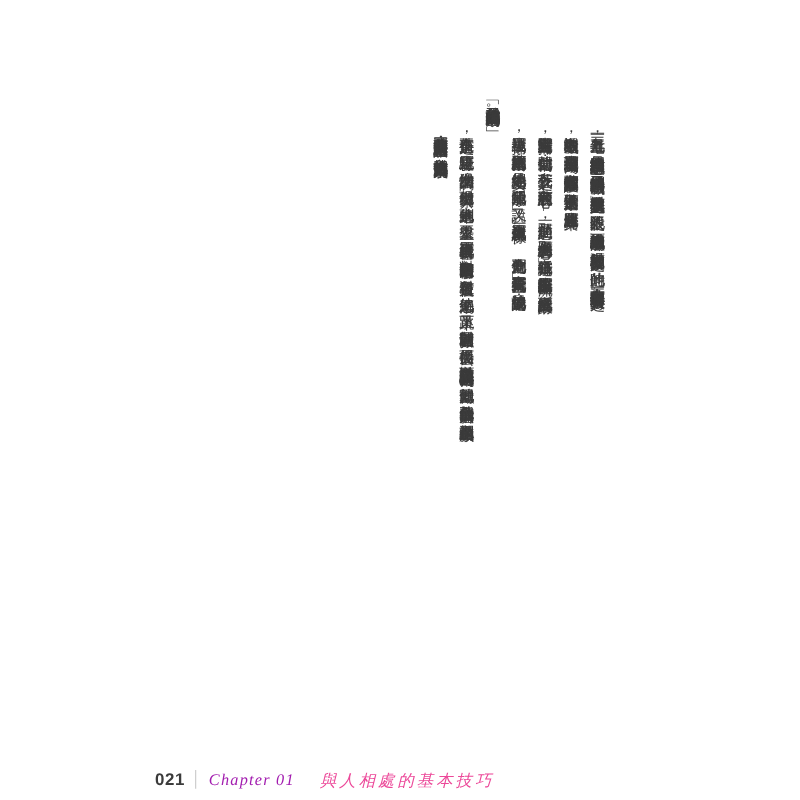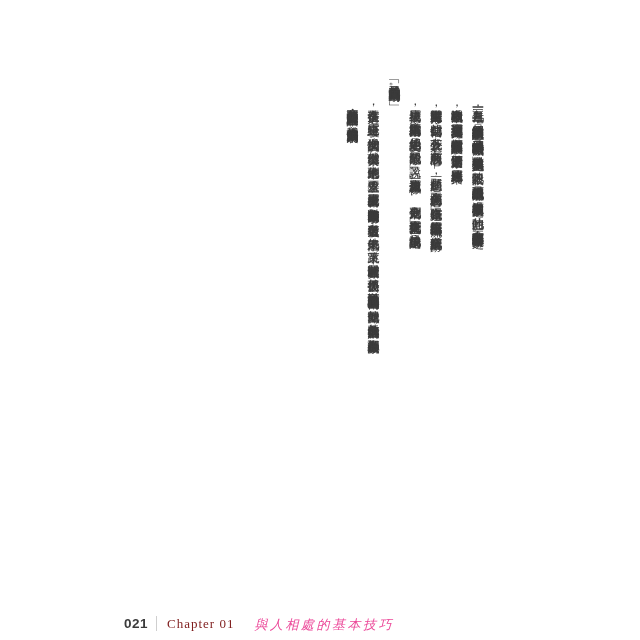--- a/index.html
+++ b/index.html
@@ -56,22 +56,23 @@
   }
   .footer-divider {
     width: 1px;
     height: 15px;
     background: #cfcfcf;
     margin: 0 10px 0 8px;
   }
   .chapter-label {
     font-family: "Liberation Serif", serif;
     font-size: 13px;
-    color: #7f1d1d;
+    color: #a21caf;
     letter-spacing: 1px;
+    font-style: italic;
   }
   .chapter-title {
     font-family: "Liberation Serif", "DejaVu Serif", serif;
     font-style: italic;
     font-size: 13px;
     color: #ec4899;
     letter-spacing: 2.5px;
     margin-left: 20px;
   }
 </style>

